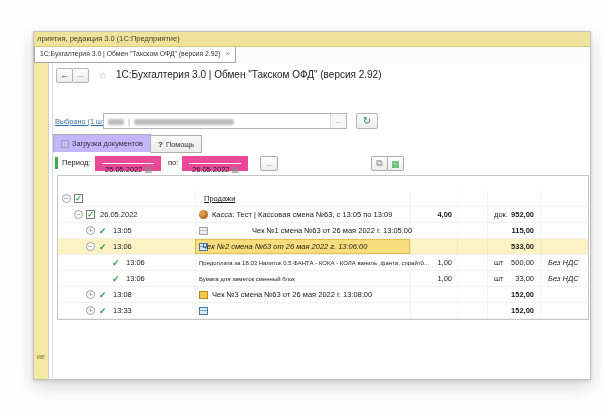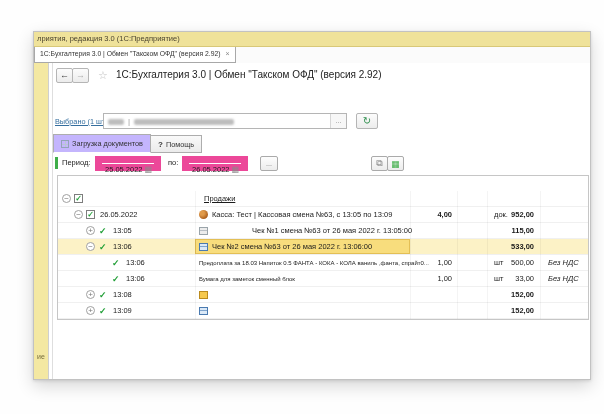--- a/index.html
+++ b/index.html
@@ -218,21 +218,21 @@
                 <span class="ricon i-gray" style="left: 141px;"></span>
                 <span class="ptxt" style="left: 170px; margin-left: 24px;">Чек №1 смена №63 от 26 мая 2022 г. 13:05:00</span>
                 <span class="num sum b">115,00</span>
               </div>
               <div class="trow sel">
                 <span class="selcell"></span>
                 <span class="exp" style="left: 28px;">−</span>
                 <span class="tick" style="left: 41px;">✓</span>
                 <span class="dt" style="left: 55px;">13:06</span>
                 <span class="ricon i-blue" style="left: 141px;"></span>
-                <span class="ptxt" style="left: 154px;">Чек №2 смена №63 от 26 мая 2022 г. 13:06:00</span>
+                <span class="ptxt" style="left: 144px; font-style: italic;">Чек №2 смена №63 от 26 мая 2022 г. 13:06:00</span>
                 <span class="num sum b">533,00</span>
               </div>
               <div class="trow">
                 <span class="tick" style="left: 54px;">✓</span>
                 <span class="dt" style="left: 68px;">13:06</span>
                 <span class="ptxt small" style="left: 141px;">Предоплата за 18.03 Напиток 0.5 ФАНТА - КОКА - КОЛА ваниль ,фанта, спрайт0...</span>
                 <span class="num qty">1,00</span>
                 <span class="unit">шт</span>
                 <span class="num sum">500,00</span>
                 <span class="vat">Без НДС</span>
@@ -244,26 +244,27 @@
                 <span class="num qty">1,00</span>
                 <span class="unit">шт</span>
                 <span class="num sum">33,00</span>
                 <span class="vat">Без НДС</span>
               </div>
               <div class="trow">
                 <span class="exp" style="left: 28px;">+</span>
                 <span class="tick" style="left: 41px;">✓</span>
                 <span class="dt" style="left: 55px;">13:08</span>
                 <span class="ricon i-yellow" style="left: 141px;"></span>
+                <span class="ptxt" style="left: 154px;">Чек №3 смена №63 от 26 мая 2022 г. 13:08:00</span>
                 <span class="num sum b">152,00</span>
               </div>
               <div class="trow">
                 <span class="exp" style="left: 28px;">+</span>
                 <span class="tick" style="left: 41px;">✓</span>
-                <span class="dt" style="left: 55px;">13:09</span>
+                <span class="dt" style="left: 55px;">13:33</span>
                 <span class="ricon i-blue" style="left: 141px;"></span>
                 <span class="num sum b">152,00</span>
               </div>
             </div>
           <i class="bv" style="left:137px"></i>
             <i class="bv" style="left:352px"></i>
             <i class="bv" style="left:399px"></i>
             <i class="bv" style="left:429px"></i>
             <i class="bv" style="left:482px"></i>
         </div>

